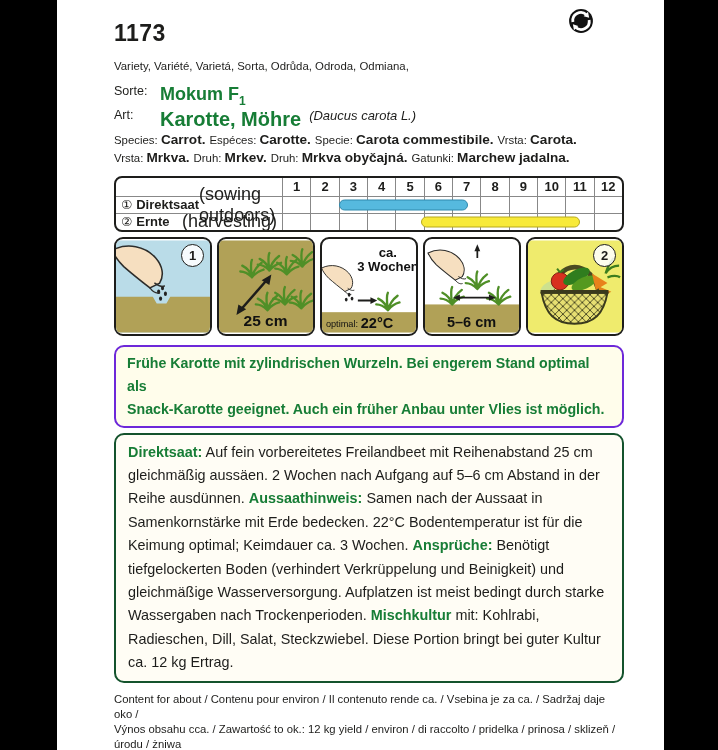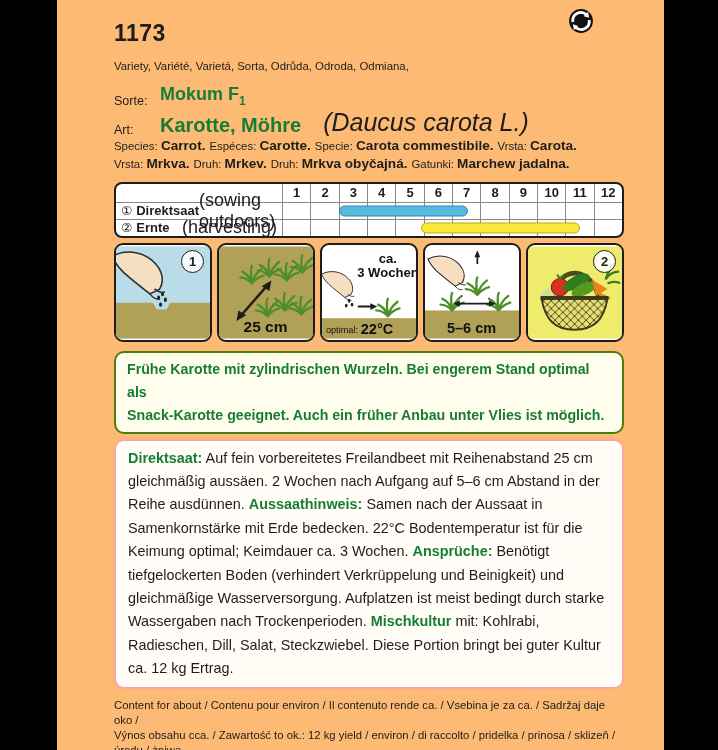--- a/index.html
+++ b/index.html
@@ -1,32 +1,32 @@
 <!DOCTYPE html>
 <html><head>
 <meta charset="utf-8">
 <style>
   html,body{margin:0;padding:0}
   body{width:718px;height:750px;background:#000;font-family:"Liberation Sans",sans-serif;position:relative;overflow:hidden;color:#1d1d1b}
-  .card{position:absolute;left:57px;top:0;width:607px;height:750px;background:#fdba74}
+  .card{position:absolute;left:57px;top:0;width:607px;height:750px;background:#ffffff}
   .inner{padding:0 40px 0 57px;position:relative}
   
   .top-row{padding-top:20px;height:34px;position:relative}
   .order-number{font-size:23px;font-weight:bold;letter-spacing:.5px}
   .greendot{position:absolute;left:454px;top:8px}
   
   .taxonomy{margin-top:6px}
   .variety{font-size:11.4px;margin-bottom:12px}
-  .tax-row{display:flex;align-items:flex-end;margin-bottom:0}
+  .tax-row{display:flex;align-items:flex-start;margin-bottom:0}
   .tax-lbl{width:46px;font-size:12.5px;flex:none}
   .green{color:#177d36}
   .sorte-val{font-size:18px;font-weight:bold}
   .sorte-val sub{font-size:12px}
   .art-val{font-size:20px;font-weight:bold}
-  .latin{font-size:25px;font-style:italic;margin-left:22px;color:#1d1d1b}
+  .latin{font-size:13px;font-style:italic;margin-left:8px;color:#1d1d1b}
   .species-line{font-size:11.4px;line-height:18px}
   .species-line b{font-size:13.6px}
   .species-line .pair{margin-right:4px}
   
   .calendar{margin-top:9px;border:2px solid #1d1d1b;border-radius:8px;overflow:hidden;background:#fff}
   .cal-row{display:grid;grid-template-columns:166px 1fr}
   .cal-row + .cal-row{border-top:1px solid #888}
   .track{display:grid;grid-template-columns:repeat(12,1fr);position:relative}
   .mcell{border-left:1px solid #888;text-align:center;font-weight:bold;font-size:13px;line-height:18px}
   .track i{border-left:1px solid #888;display:block;height:100%}
@@ -35,23 +35,23 @@
   .rnum{font-family:"DejaVu Sans",sans-serif;font-size:12.5px;margin-right:4px}
   .rname{font-weight:bold;font-size:13px}
   .rdesc{font-size:18px;margin-left:auto;padding-right:5px}
   .bar{position:absolute;top:50%;transform:translateY(-50%);height:9px;border-radius:6px;border:1.5px solid rgba(0,0,0,.30)}
   
   .pictos{display:flex;gap:5px;margin-top:5px}
   .picto{flex:1;height:95px;border:2.2px solid #1d1d1b;border-radius:9px;overflow:hidden;position:relative;background:#fff}
   .picto svg{display:block;width:100%;height:100%}
   .badge{position:absolute;top:5px;right:6px;width:21px;height:21px;border:1.8px solid #1d1d1b;border-radius:50%;background:rgba(255,255,255,.88);font-size:13px;font-weight:bold;display:flex;align-items:center;justify-content:center}
   
-  .headline-box{margin-top:9px;border:2px solid #4d7c0f;border-radius:10px;background:#fffdeb;padding:5px 11px}
+  .headline-box{margin-top:9px;border:2px solid #6d28d9;border-radius:10px;background:#fffdeb;padding:5px 11px}
   .headline-box p{margin:0;color:#177d36;font-weight:bold;font-size:14.2px;line-height:23px;white-space:pre-line}
-  .desc-box{margin-top:5px;border:2px solid #fca5a5;border-radius:10px;background:#fffdf5;padding:6px 12px;font-size:14.4px;line-height:23.4px}
+  .desc-box{margin-top:5px;border:2px solid #14532d;border-radius:10px;background:#fffdf5;padding:6px 12px;font-size:14.4px;line-height:23.4px}
   .desc-box .kw{color:#177d36;font-weight:bold}
   
   .content-note{margin-top:9px;font-size:11.3px;line-height:15px}
   .defs{position:absolute;width:0;height:0}
 </style>
 </head>
 <body>
 
 <svg class="defs" aria-hidden="true">
   <defs>

